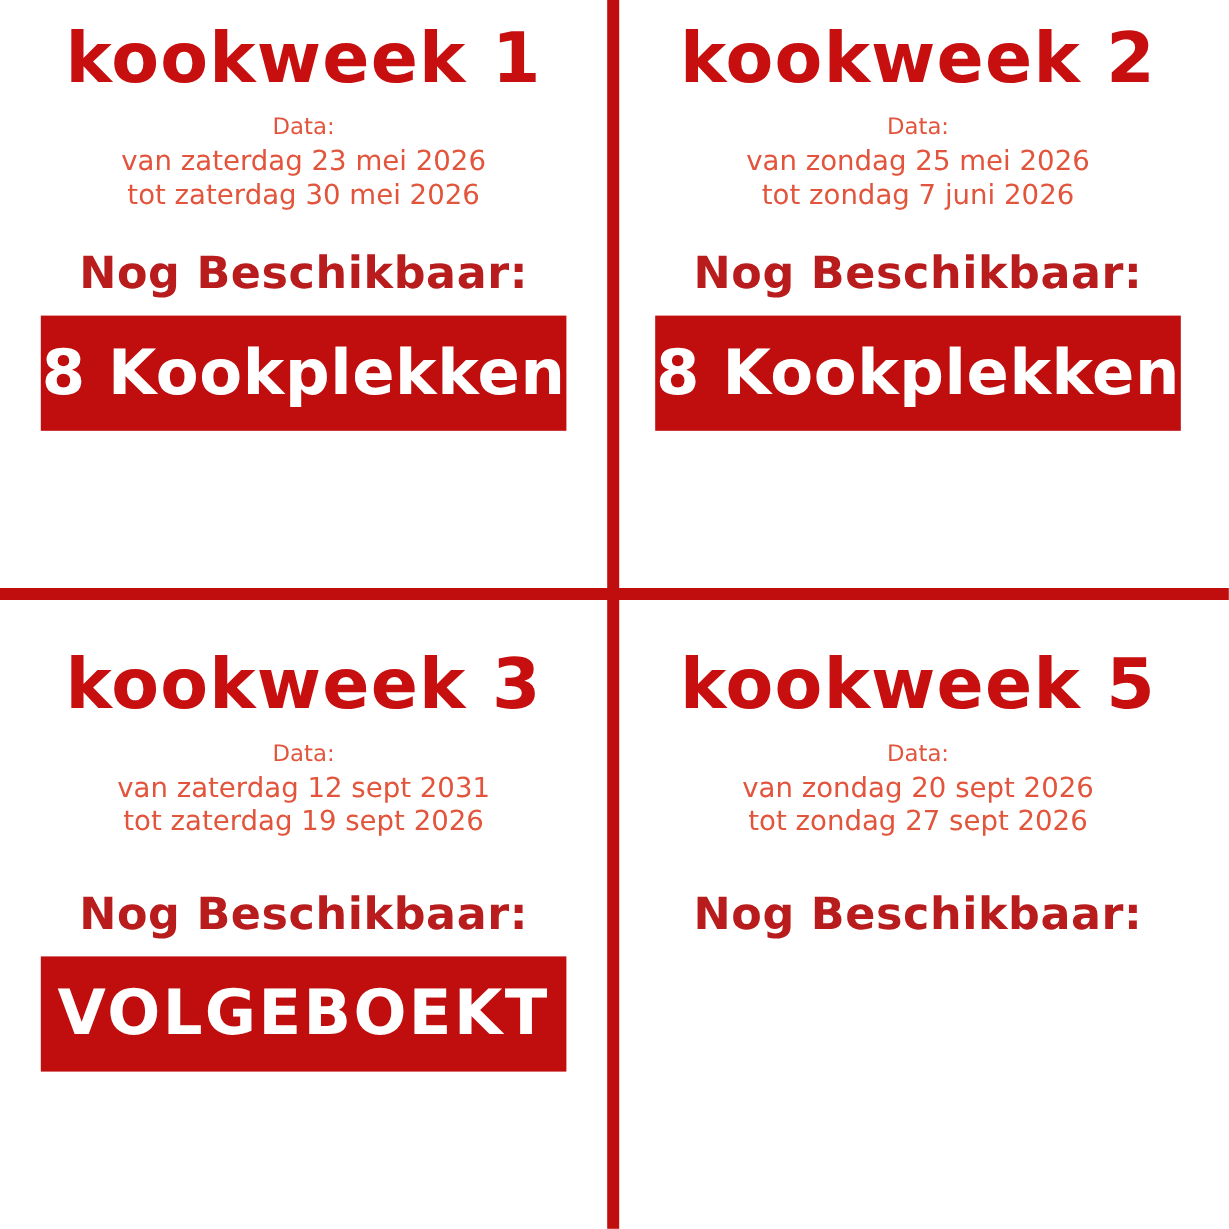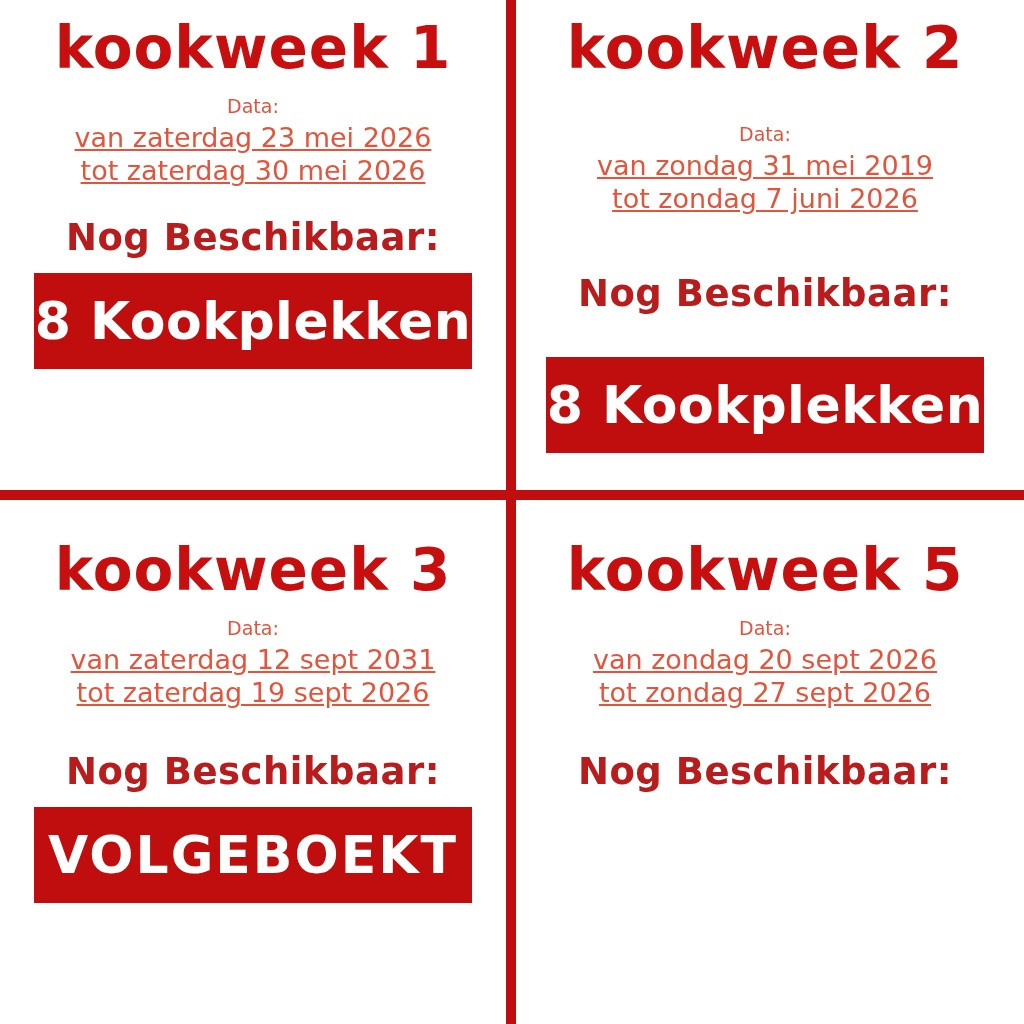--- a/index.html
+++ b/index.html
@@ -46,21 +46,21 @@
   }
   .cell {
     position: relative;
     box-sizing: border-box;
     display: flex;
     flex-direction: column;
     align-items: center;
     border-radius: 20px;
   }
   .cell.tl { padding: 18px 34px 0 34px; }
-  .cell.tr { padding: 18px 40px 0 40px; gap: 28px; }
+  .cell.tr { padding: 18px 40px 0 40px; }
   .cell.bl { padding: 50px 34px 0 34px; }
   .cell.br { padding: 50px 40px 0 40px; }
 
   .week-title {
     color: #c80f0f;
     font-size: 58px;
     font-weight: bold;
     letter-spacing: 1px;
     line-height: 1.05;
     margin: 0 0 16px 0;
@@ -70,24 +70,23 @@
     text-align: center;
     color: #e2553c;
     line-height: 1.25;
   }
   .dates .label {
     font-size: 19px;
     display: block;
     margin-bottom: 2px;
   }
   .dates .line {
-    font-size: 27px;
+    font-size: 23px;
     display: block;
     white-space: nowrap;
-    text-decoration: underline;
   }
   .avail-label {
     color: #b91c1c;
     font-size: 37px;
     font-weight: bold;
     margin-top: 30px;
     margin-bottom: 14px;
     text-align: center;
     letter-spacing: 0.5px;
   }
@@ -130,21 +129,21 @@
         <span class="line">tot zaterdag 30 mei 2026</span>
       </div>
       <div class="avail-label">Nog Beschikbaar:</div>
       <div class="avail-box">8 Kookplekken</div>
     </div>
 
     <div class="cell tr">
       <div class="week-title">kookweek 2</div>
       <div class="dates">
         <span class="label">Data:</span>
-        <span class="line">van zondag 31 mei 2019</span>
+        <span class="line">van zondag 25 mei 2026</span>
         <span class="line">tot zondag 7 juni 2026</span>
       </div>
       <div class="avail-label">Nog Beschikbaar:</div>
       <div class="avail-box">8 Kookplekken</div>
     </div>
 
     <div class="cell bl">
       <div class="week-title">kookweek 3</div>
       <div class="dates">
         <span class="label">Data:</span>

